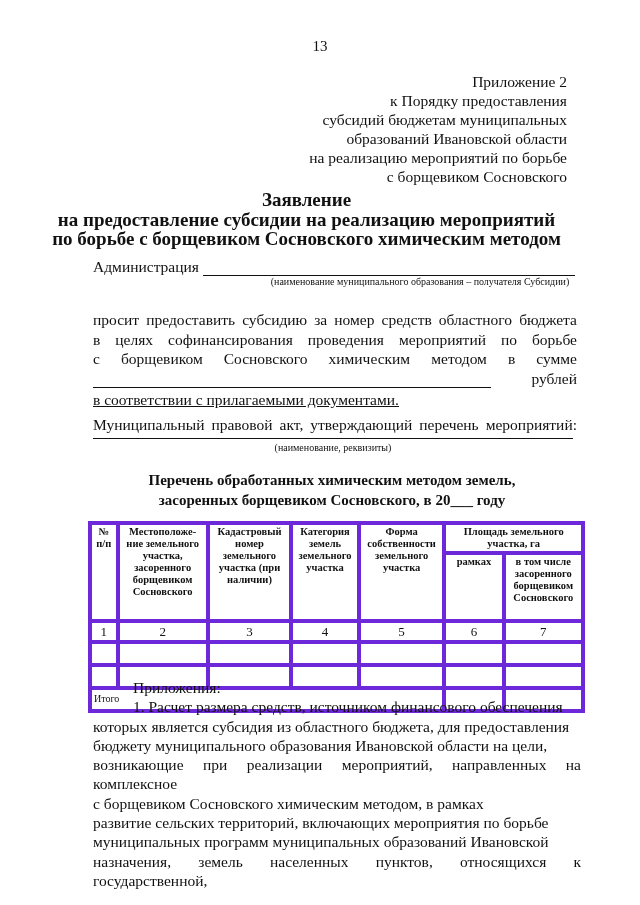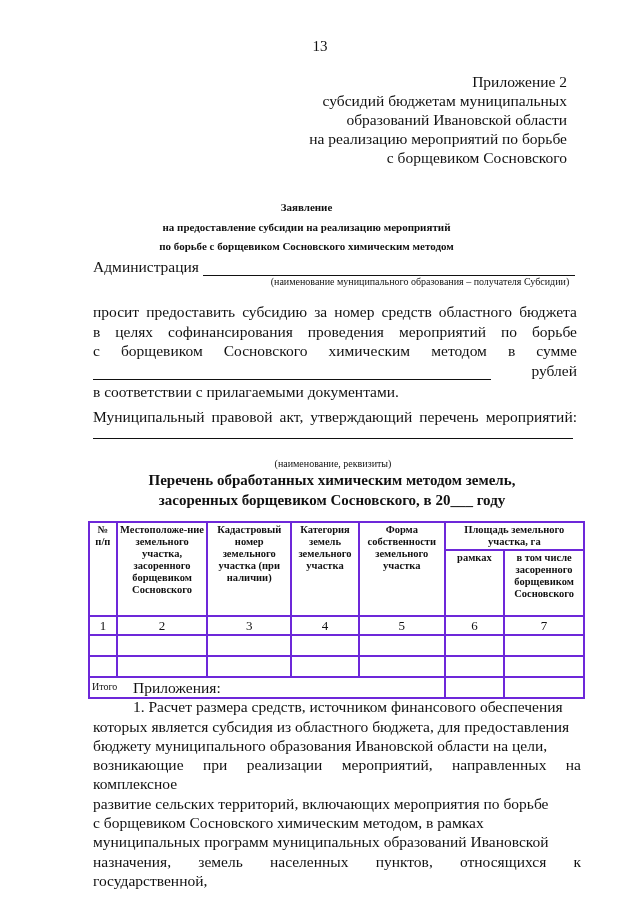--- a/index.html
+++ b/index.html
@@ -2,54 +2,55 @@
 <html><head>
 <meta charset="utf-8">
 <style>
   html, body { margin:0; padding:0; background:#ffffff; }
   body { width:640px; height:905px; position:relative; overflow:hidden;
          font-family:"Liberation Serif", serif; color:#111; }
   .page-number { position:absolute; top:38px; left:0; width:640px; text-align:center;
                  font-size:15px; }
   .annex { position:absolute; top:72px; right:73px; text-align:right;
            font-size:15.5px; line-height:19px; }
-  .title-block { position:absolute; top:198px; left:0; width:613px; text-align:center;
-                 font-weight:bold; font-size:11px; line-height:19.5px; }
+  .title-block { position:absolute; top:190px; left:0; width:613px; text-align:center;
+                 font-weight:bold; font-size:19px; line-height:19.5px; }
   .admin-line { position:absolute; top:258px; left:93px; width:482px; font-size:15.5px;
                 display:flex; align-items:flex-end; }
   .admin-line .fill { flex:1; border-bottom:1px solid #111; margin-left:4px; height:12px; }
   .caption { position:absolute; font-size:10px; text-align:center; }
   .para { position:absolute; left:93px; width:484px; font-size:15.5px; line-height:19.5px;
-          text-align:justify; }
+          text-align:justify;margin-top:8px; }
   .jline { display:flex; justify-content:space-between; }
   .uline-row { display:flex; align-items:flex-end; }
   .uline-row .fill { flex:1; border-bottom:1px solid #111; margin-right:40px; height:14px; }
   .rule { position:absolute; border-bottom:1px solid #111; height:0; }
   .table-title { position:absolute; top:471px; left:0; width:624px; padding-left:40px;
                  box-sizing:border-box; text-align:center; font-weight:bold;
                  font-size:15px; line-height:19.5px; }
   table.grid { position:absolute; top:521px; left:88px; width:497px; border-collapse:collapse;
                font-size:10.5px; line-height:12px; }
-  table.grid th, table.grid td { border:2px solid #6d28d9; padding:1px 2px; text-align:center;
+  table.grid th, table.grid td { border:4px solid #6d28d9; padding:1px 2px; text-align:center;
                                  vertical-align:top; }
   table.grid th { font-weight:bold; }
   table.grid td.num { font-size:13px; line-height:15px; }
   table.grid td.empty { height:17px; }
   table.grid td.total { text-align:left; font-size:10px; line-height:16px; }
   .attach { position:absolute; top:678px; left:93px; width:488px; font-size:15.5px;
             line-height:19.3px; text-align:justify; }
   .attach .indent { text-indent:40px; }
 </style>
 </head>
 <body>
 
 <div class="page-number">13</div>
 
 <div class="annex">
   <div>Приложение 2</div>
+  <div>к Порядку предоставления</div>
   <div>субсидий бюджетам муниципальных</div>
   <div>образований Ивановской области</div>
   <div>на реализацию мероприятий по борьбе</div>
   <div>с борщевиком Сосновского</div>
 </div>
 
 <div class="title-block">
   <div>Заявление</div>
   <div>на предоставление субсидии на реализацию мероприятий</div>
   <div>по борьбе с борщевиком Сосновского химическим методом</div>
@@ -87,35 +88,35 @@
     <span>Сосновского</span>
     <span>химическим</span>
     <span>методом</span>
     <span>в</span>
     <span>сумме</span>
   </div>
   <div class="uline-row">
     <span class="fill"></span>
     <span>рублей</span>
   </div>
-  <div style="margin-top:2px;">в соответствии с прилагаемыми документами.</div>
+  <div style="margin-top:2px;text-decoration:underline;">в соответствии с прилагаемыми документами.</div>
 </div>
 
 <div class="para" style="top:407px;">
   <div class="jline">
     <span>Муниципальный</span>
     <span>правовой</span>
     <span>акт,</span>
     <span>утверждающий</span>
     <span>перечень</span>
     <span>мероприятий:</span>
   </div>
 </div>
 <div class="rule" style="top:438px; left:93px; width:480px;"></div>
-<div class="caption" style="top:458px; left:93px; width:480px;">(наименование, реквизиты)</div>
+<div class="caption" style="top:442px; left:93px; width:480px;">(наименование, реквизиты)</div>
 
 <div class="table-title">
   <div>Перечень обработанных химическим методом земель,</div>
   <div>засоренных борщевиком Сосновского, в 20___ году</div>
 </div>
 
 <table class="grid">
   <colgroup>
     <col style="width:28px">
       <col style="width:91px">
@@ -174,17 +175,17 @@
     </tr>
   </tbody>
 </table>
 
 <div class="attach">
   <div class="indent">Приложения:</div>
   <div class="indent">1. Расчет размера средств, источником финансового обеспечения</div>
   <div>которых является субсидия из областного бюджета, для предоставления</div>
   <div>бюджету муниципального образования Ивановской области на цели,</div>
   <div>возникающие при реализации мероприятий, направленных на комплексное</div>
+  <div>с борщевиком Сосновского химическим методом, в рамках</div>
   <div>развитие сельских территорий, включающих мероприятия по борьбе</div>
-  <div>с борщевиком Сосновского химическим методом, в рамках</div>
   <div>муниципальных программ муниципальных образований Ивановской</div>
   <div>назначения, земель населенных пунктов, относящихся к государственной,</div>
 </div>
 
 </body></html>

